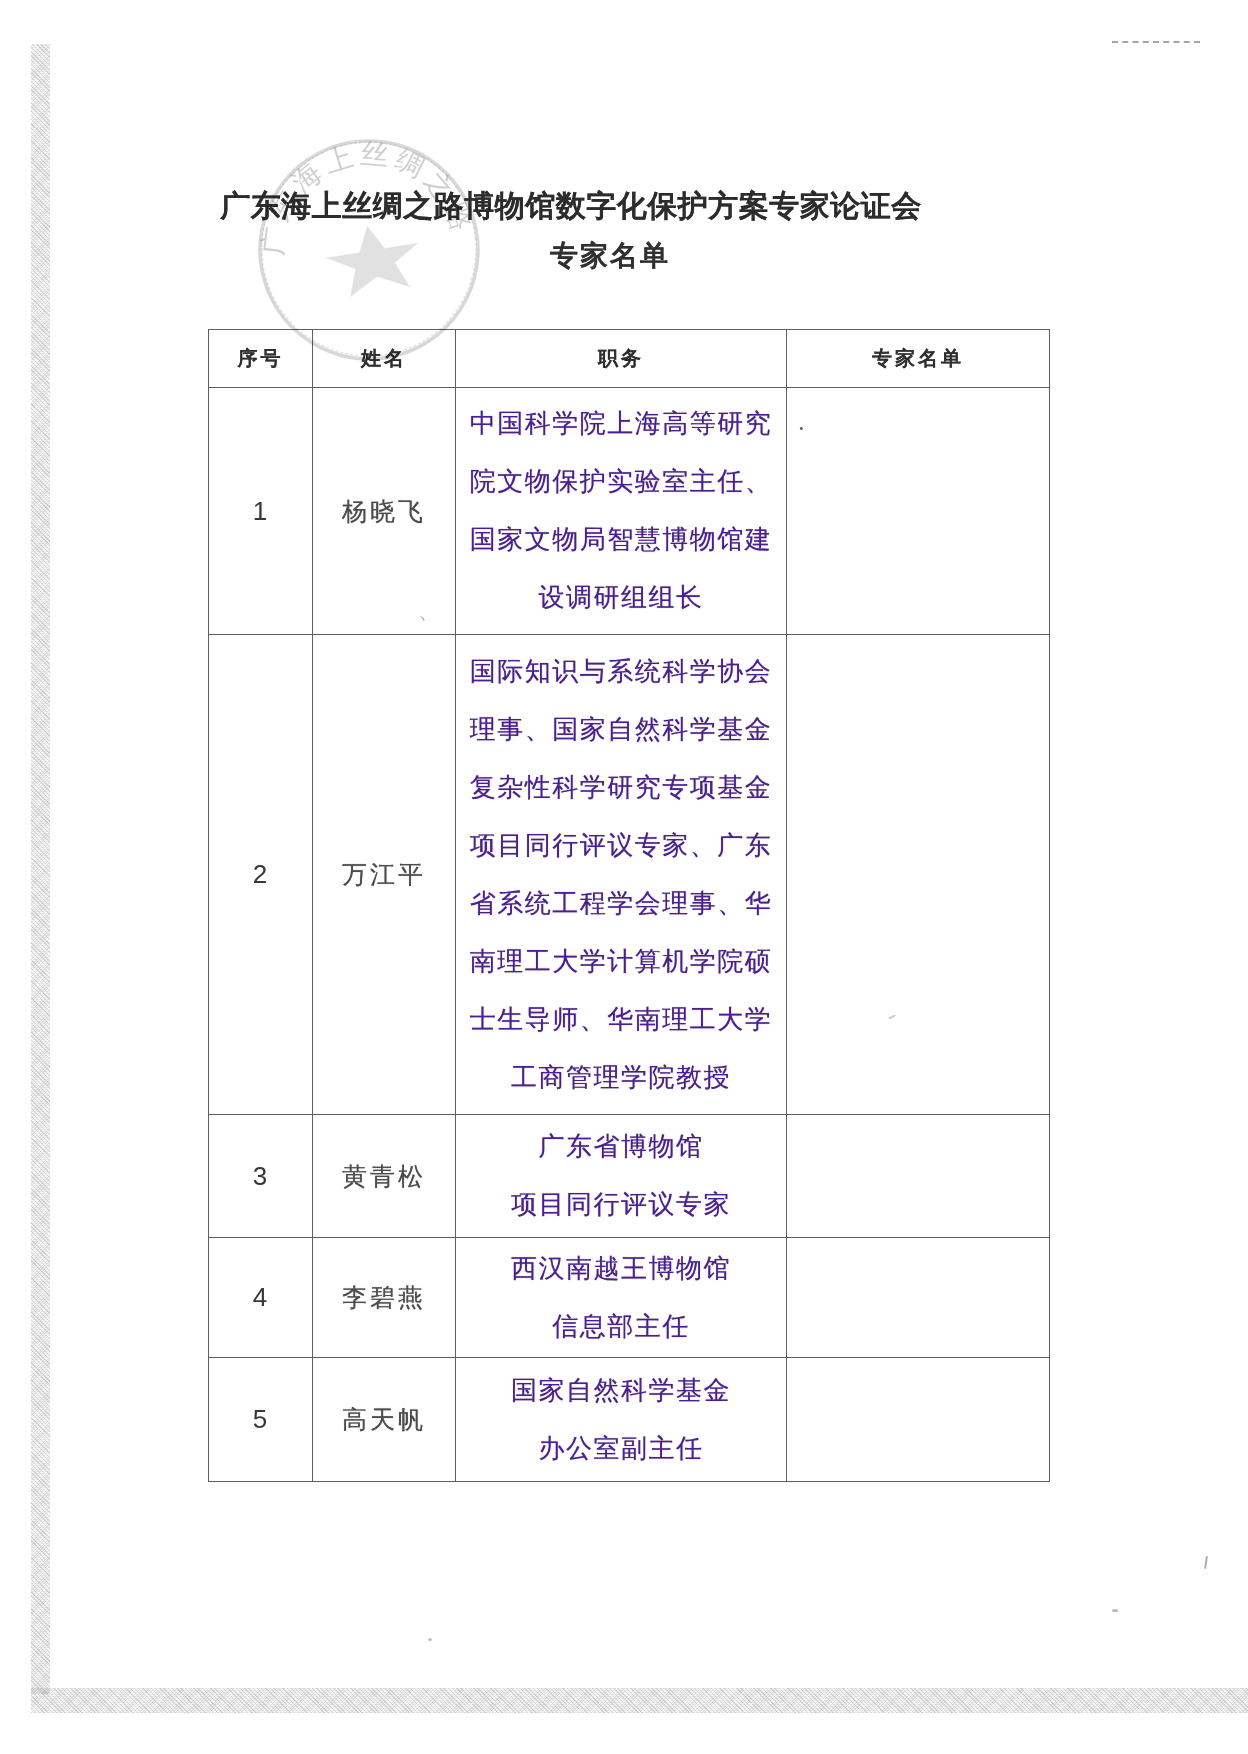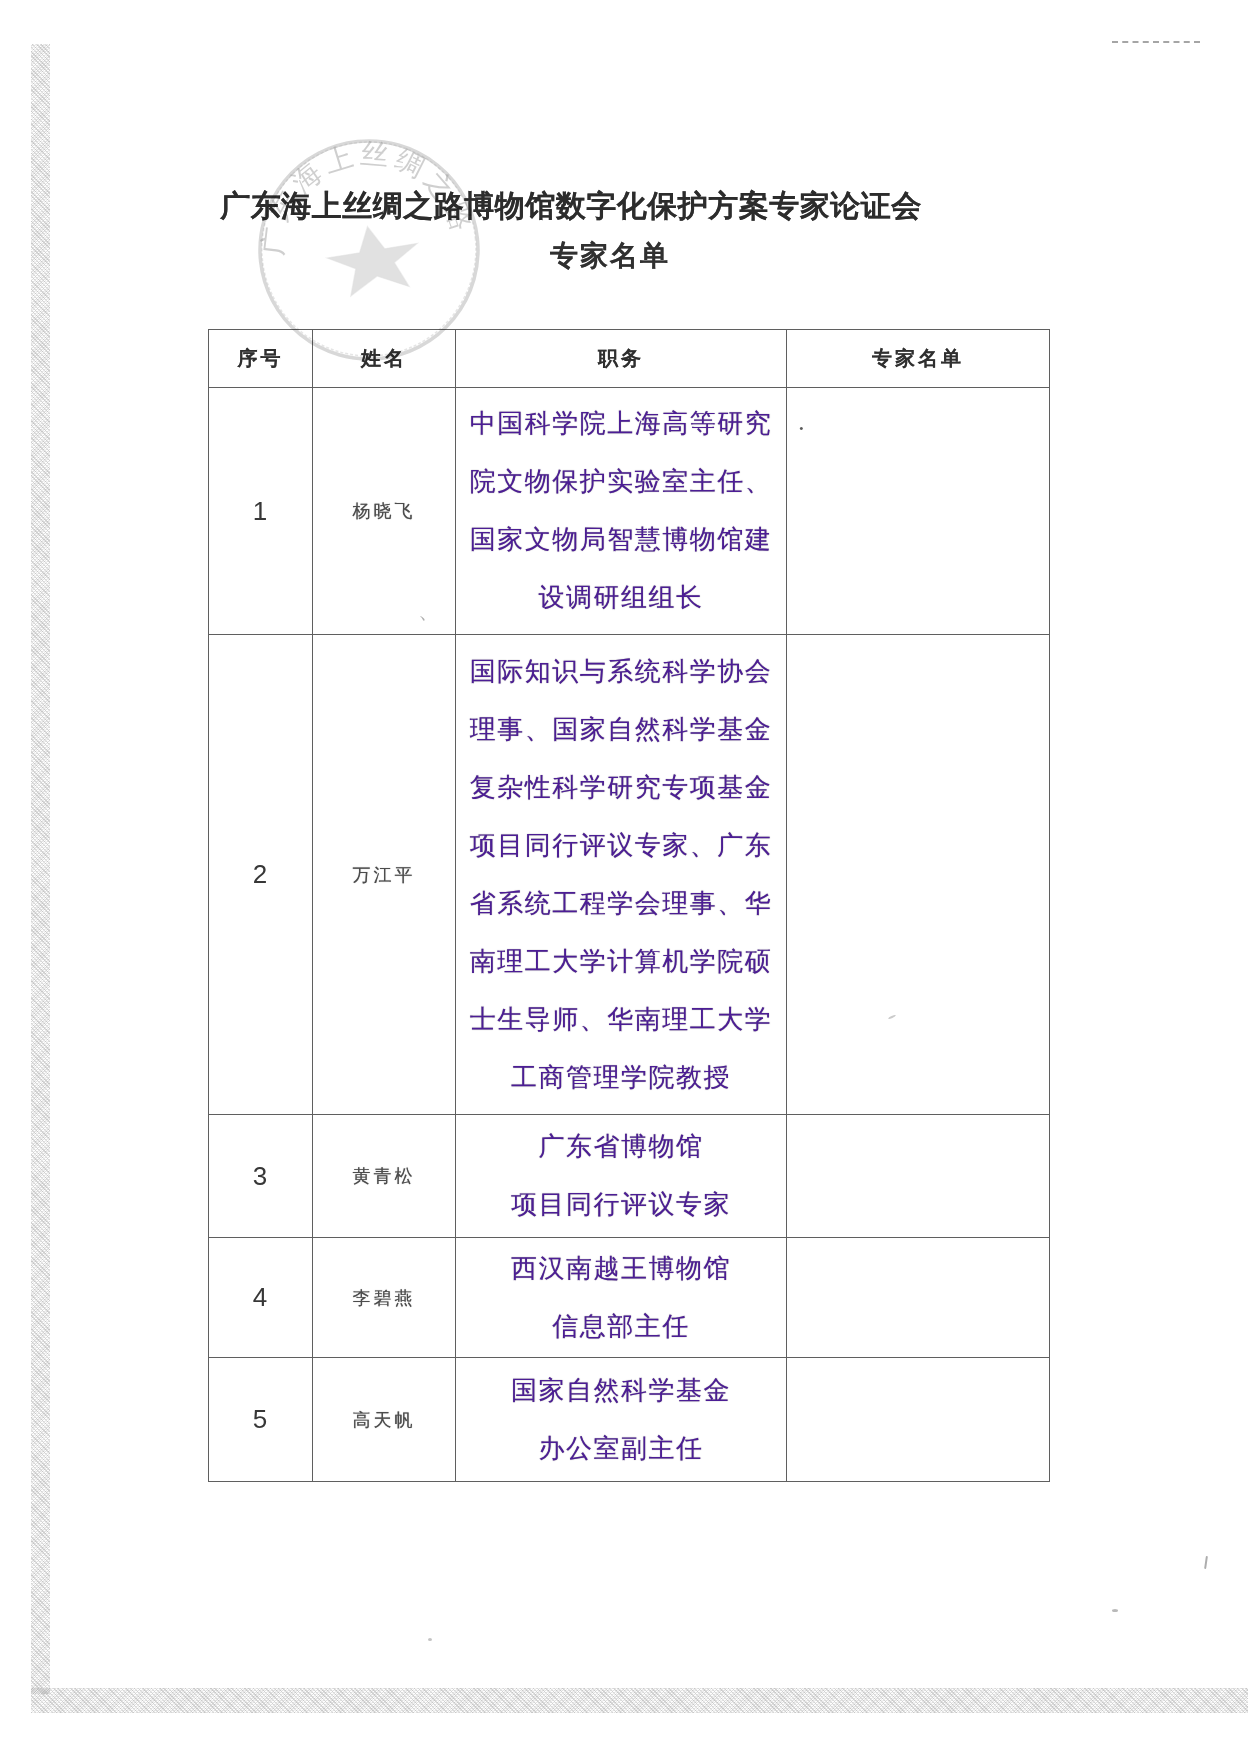--- a/index.html
+++ b/index.html
@@ -39,21 +39,21 @@
 
   
   table.experts{position:absolute;left:208px;top:329px;width:841px;border-collapse:collapse;
     table-layout:fixed;z-index:2;background:transparent;}
   .experts td,.experts th{border:1.5px solid #5f5f5f;padding:0;vertical-align:middle;
     text-align:center;background:transparent;}
   .experts tr{page-break-inside:avoid;}
   .experts th{height:57px;font-size:20px;font-weight:600;letter-spacing:3px;color:#2f2f2f;
     text-shadow:0 0 .6px rgba(70,70,70,.7);}
   td.no{font-size:26px;color:#373737;letter-spacing:1px;font-family:"Liberation Sans","DejaVu Sans",sans-serif;}
-  td.name{font-size:18px;color:#4c4c4c;letter-spacing:3px;text-shadow:0 0 .8px rgba(90,90,90,.8);}
+  td.name{font-size:25px;color:#4c4c4c;letter-spacing:3px;text-shadow:0 0 .8px rgba(90,90,90,.8);}
   td.pos{font-size:26px;line-height:58px;letter-spacing:1.5px;color:#4c1d95;
     white-space:pre-line;text-shadow:0 0 1px rgba(120,120,120,.9);}
   td.contact{position:relative;}
   .contact-mark{position:absolute;left:10px;top:26px;font-size:26px;color:#5a5a5a;}
   tr.r1 td{height:246px;}
   tr.r2 td{height:479px;text-align:center;}
   tr.r3 td{height:122px;}
   tr.r4 td{height:119px;text-align:center;}
   tr.r5 td{height:123px;}
 </style>

